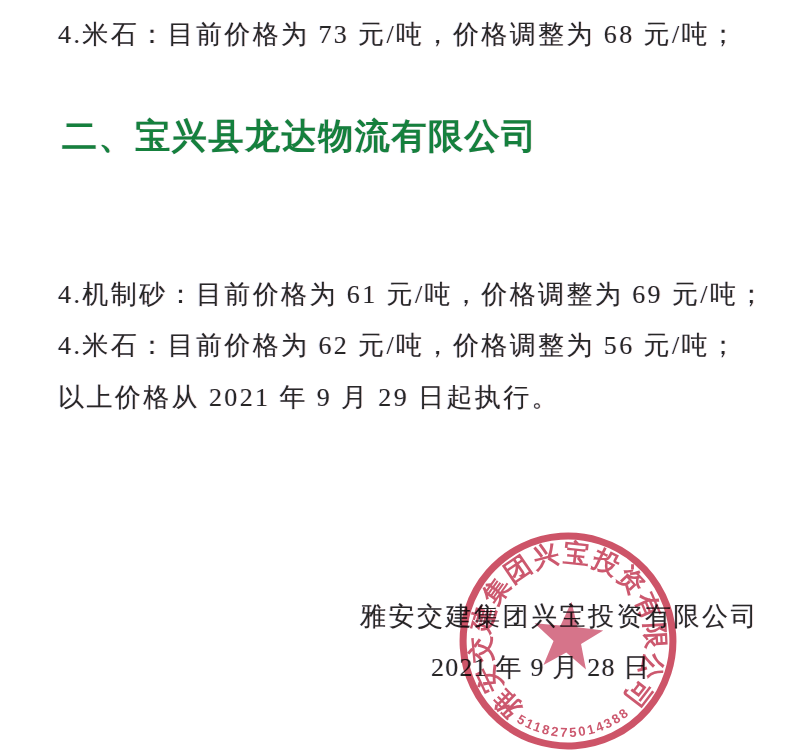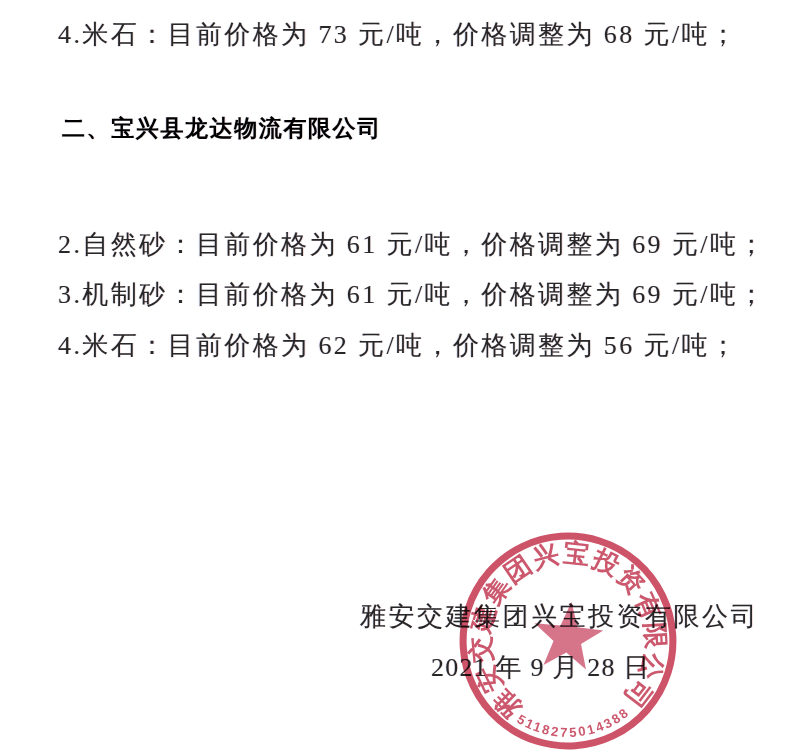--- a/index.html
+++ b/index.html
@@ -24,24 +24,24 @@
     white-space: nowrap;
     
     text-shadow: 0.8px 0 0 rgba(190, 60, 60, 0.16), -0.8px 0 0 rgba(60, 80, 190, 0.16);
   }
   .section-heading {
     position: absolute;
     left: 62px;
     top: 113px;
     font-family: "Liberation Sans", "DejaVu Sans", sans-serif;
     font-weight: bold;
-    font-size: 23px;
+    font-size: 35px;
     letter-spacing: 1.6px;
     white-space: nowrap;
-    color: #000000;
+    color: #15803d;
     text-shadow: 0.8px 0 0 rgba(190, 60, 60, 0.14), -0.8px 0 0 rgba(60, 80, 190, 0.14);
   }
   .signature-company {
     position: absolute;
     left: 360px;
     top: 599px;
     font-size: 26px;
     letter-spacing: 2.5px;
     white-space: nowrap;
     text-shadow: 0.8px 0 0 rgba(190, 60, 60, 0.16), -0.8px 0 0 rgba(60, 80, 190, 0.16);
@@ -82,26 +82,26 @@
 </head>
 <body>
 
 <div class="page">
 
   <div class="body-line" style="top:17px">4.米石：目前价格为 73 元/吨，价格调整为 68 元/吨；</div>
 
   <div class="section-heading">二、宝兴县龙达物流有限公司</div>
 
 
-  <div class="body-line" style="top:227px">2.自然砂：目前价格为 61 元/吨，价格调整为 69 元/吨；</div>
 
-  <div class="body-line" style="top:277px">3.机制砂：目前价格为 61 元/吨，价格调整为 69 元/吨；</div>
+  <div class="body-line" style="top:277px">4.机制砂：目前价格为 61 元/吨，价格调整为 69 元/吨；</div>
 
   <div class="body-line" style="top:328px">4.米石：目前价格为 62 元/吨，价格调整为 56 元/吨；</div>
 
+  <div class="body-line" style="top:380px">以上价格从 2021 年 9 月 29 日起执行。</div>
 
   <div class="signature-company">雅安交建集团兴宝投资有限公司</div>
 
   <div class="signature-date">2021 年 9 月 28 日</div>
 
   <svg class="seal" viewBox="0 0 230 230">
     <g transform="rotate(-4 115 115)">
 
       <circle cx="115" cy="115" r="104" fill="none" stroke-width="7" stroke="#c9455b"></circle>
 

